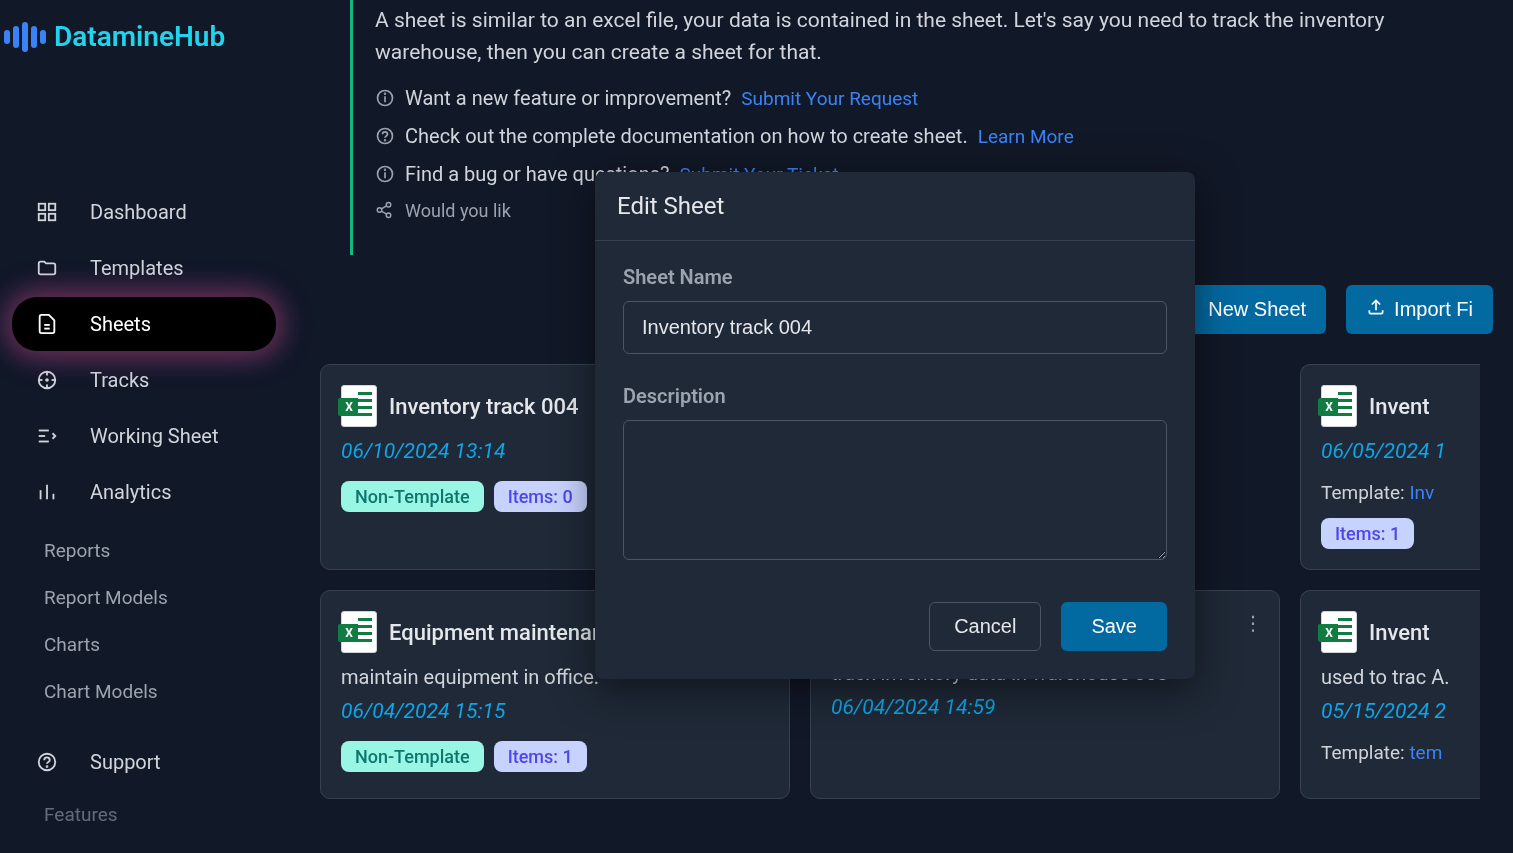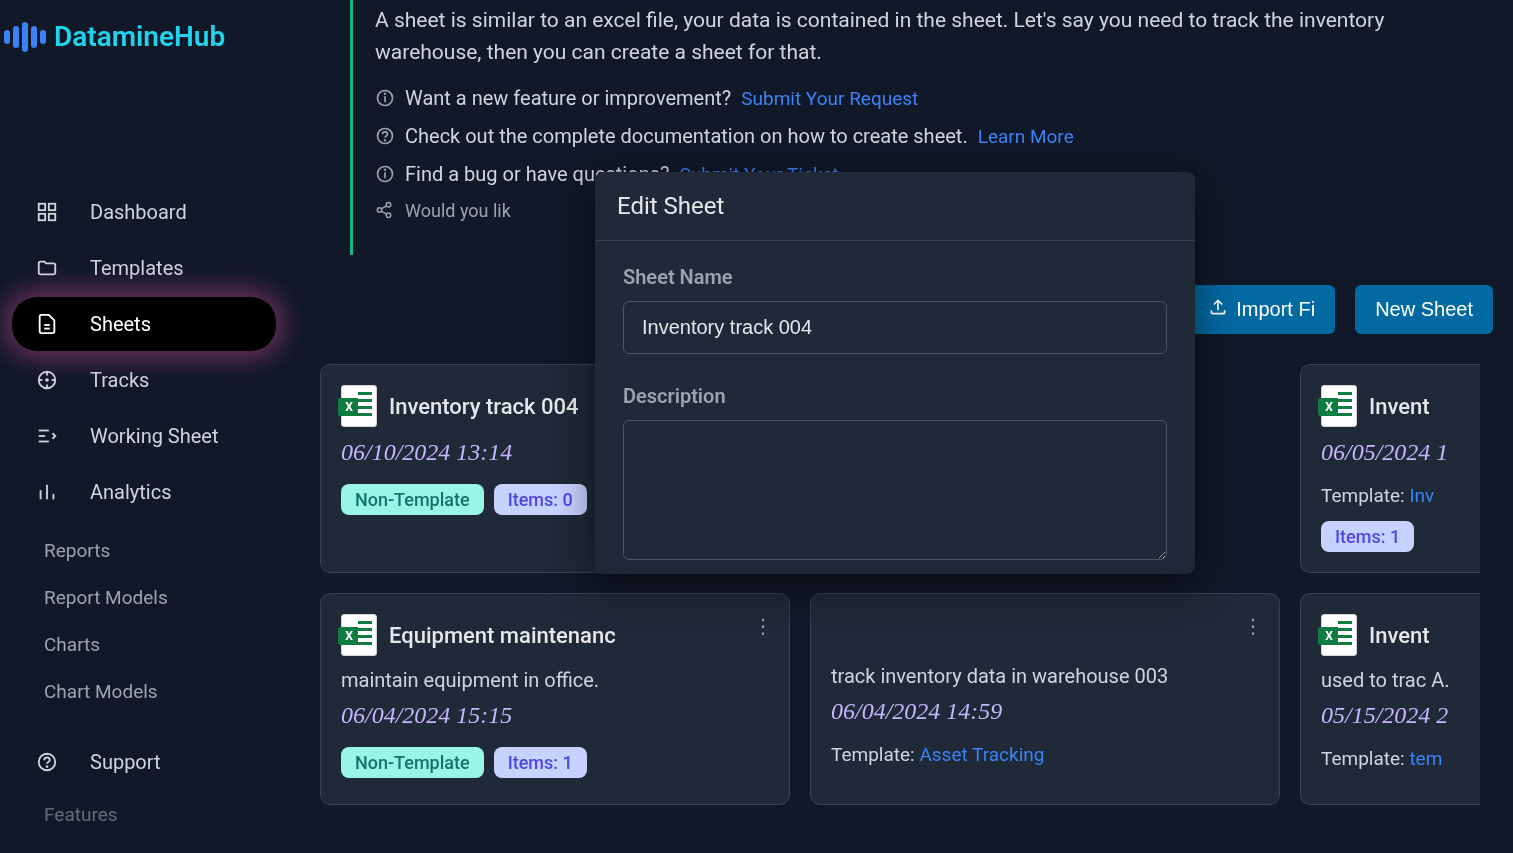--- a/index.html
+++ b/index.html
@@ -157,24 +157,23 @@
       color: #e5e7eb;
       font-weight: 500;
     }
     .card-desc {
       font-size: 20px;
       color: #d1d5db;
       margin-bottom: 10px;
     }
     .card-date {
       font-style: italic;
-      color: #c4b5fd;
-      font-size: 24px;
+      color: #0ea5e9;
+      font-size: 21px;
       margin-bottom: 18px;
-      font-family: Liberation Serif, serif;
     }
     .card-template {
       font-size: 19px;
       color: #d1d5db;
       margin-bottom: 14px;
     }
     .card-template-link {
       color: #3b82f6;
     }
     .badges {
@@ -447,32 +446,32 @@
             <line x1="8.5" y1="10.5" x2="15.5" y2="6.5"></line>
             <line x1="8.5" y1="13.5" x2="15.5" y2="17.5"></line>
           </svg>
       </span>
       <span>Would you lik</span>
     </div>
   </div>
 
   <div class="toolbar">
     <button class="btn">
+      <span>New Sheet</span>
+    </button>
+    <button class="btn">
       <span>
         <svg viewBox="0 0 24 24" width="20" height="20" fill="none" stroke="currentColor" stroke-width="2">
             <path d="M4 16v2a2 2 0 002 2h12a2 2 0 002-2v-2"></path>
             <polyline points="7 9 12 4 17 9"></polyline>
             <line x1="12" y1="4" x2="12" y2="16"></line>
           </svg>
       </span>
       <span>Import Fi</span>
     </button>
-    <button class="btn">
-      <span>New Sheet</span>
-    </button>
   </div>
 
   <div class="cards">
 
     <div class="card">
       <div class="card-menu">⋮</div>
       <div class="card-header">
         <span class="excel-icon"></span>
         <span class="card-title">Inventory track 004</span>
       </div>
@@ -510,24 +509,20 @@
       <div class="card-date">06/04/2024 15:15</div>
       <div class="badges">
         <span class="badge badge-teal">Non-Template</span>
         <span class="badge badge-purple">Items: 1</span>
       </div>
     </div>
     <div class="card" style="width:470px;padding-top:70px">
       <div class="card-menu">⋮</div>
       <div class="card-desc">track inventory data in warehouse 003</div>
       <div class="card-date">06/04/2024 14:59</div>
-      <div class="card-template">
-        <span>Template:</span>
-        <span class="card-template-link">Asset Tracking</span>
-      </div>
     </div>
     <div class="card" style="width:180px;overflow:hidden;border-radius:10px 0 0 10px;border-right:none">
       <div class="card-header">
         <span class="excel-icon"></span>
         <span class="card-title">Invent</span>
       </div>
       <div class="card-desc">used to trac A.</div>
       <div class="card-date">05/15/2024 2</div>
       <div class="card-template">
         <span>Template:</span>
@@ -538,13 +533,17 @@
 </div>
 
 <div class="modal">
   <div class="modal-header">Edit Sheet</div>
   <div class="modal-body">
     <label class="form-label">Sheet Name</label>
     <input class="form-input" value="Inventory track 004" style="">
     <label class="form-label">Description</label>
     <textarea class="form-textarea" style=""></textarea>
   </div>
+  <div class="modal-footer">
+    <button class="btn-cancel">Cancel</button>
+    <button class="btn-save">Save</button>
+  </div>
 </div>
 
 </body></html>

